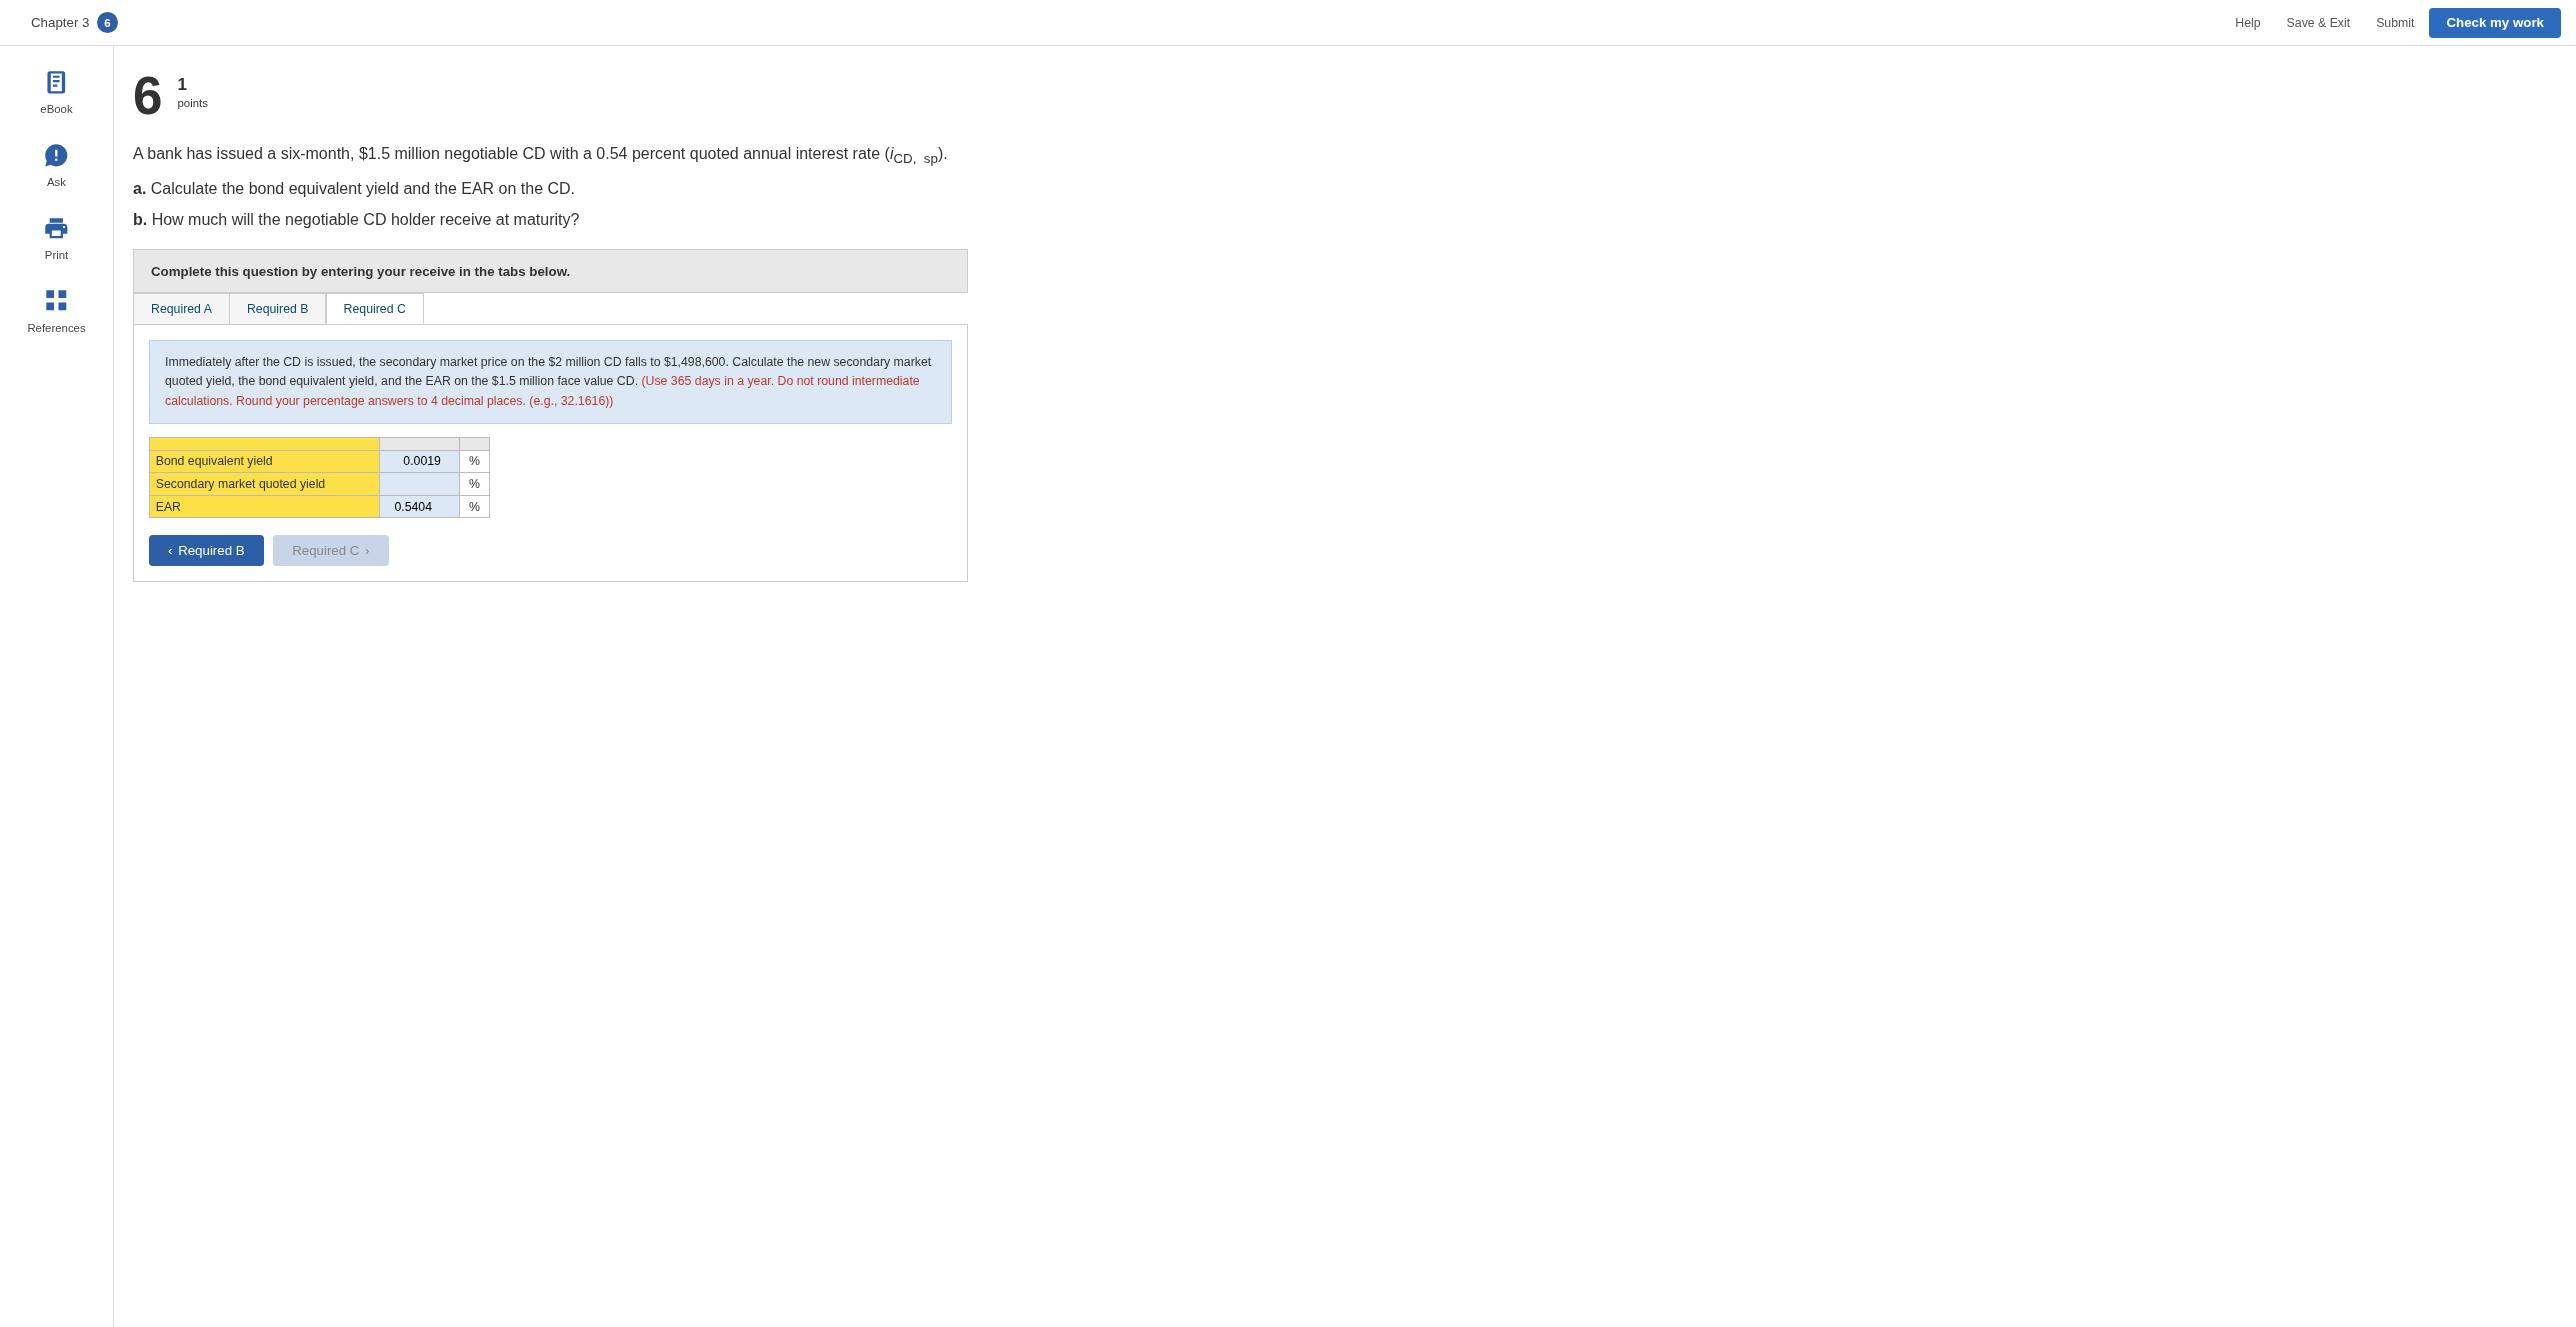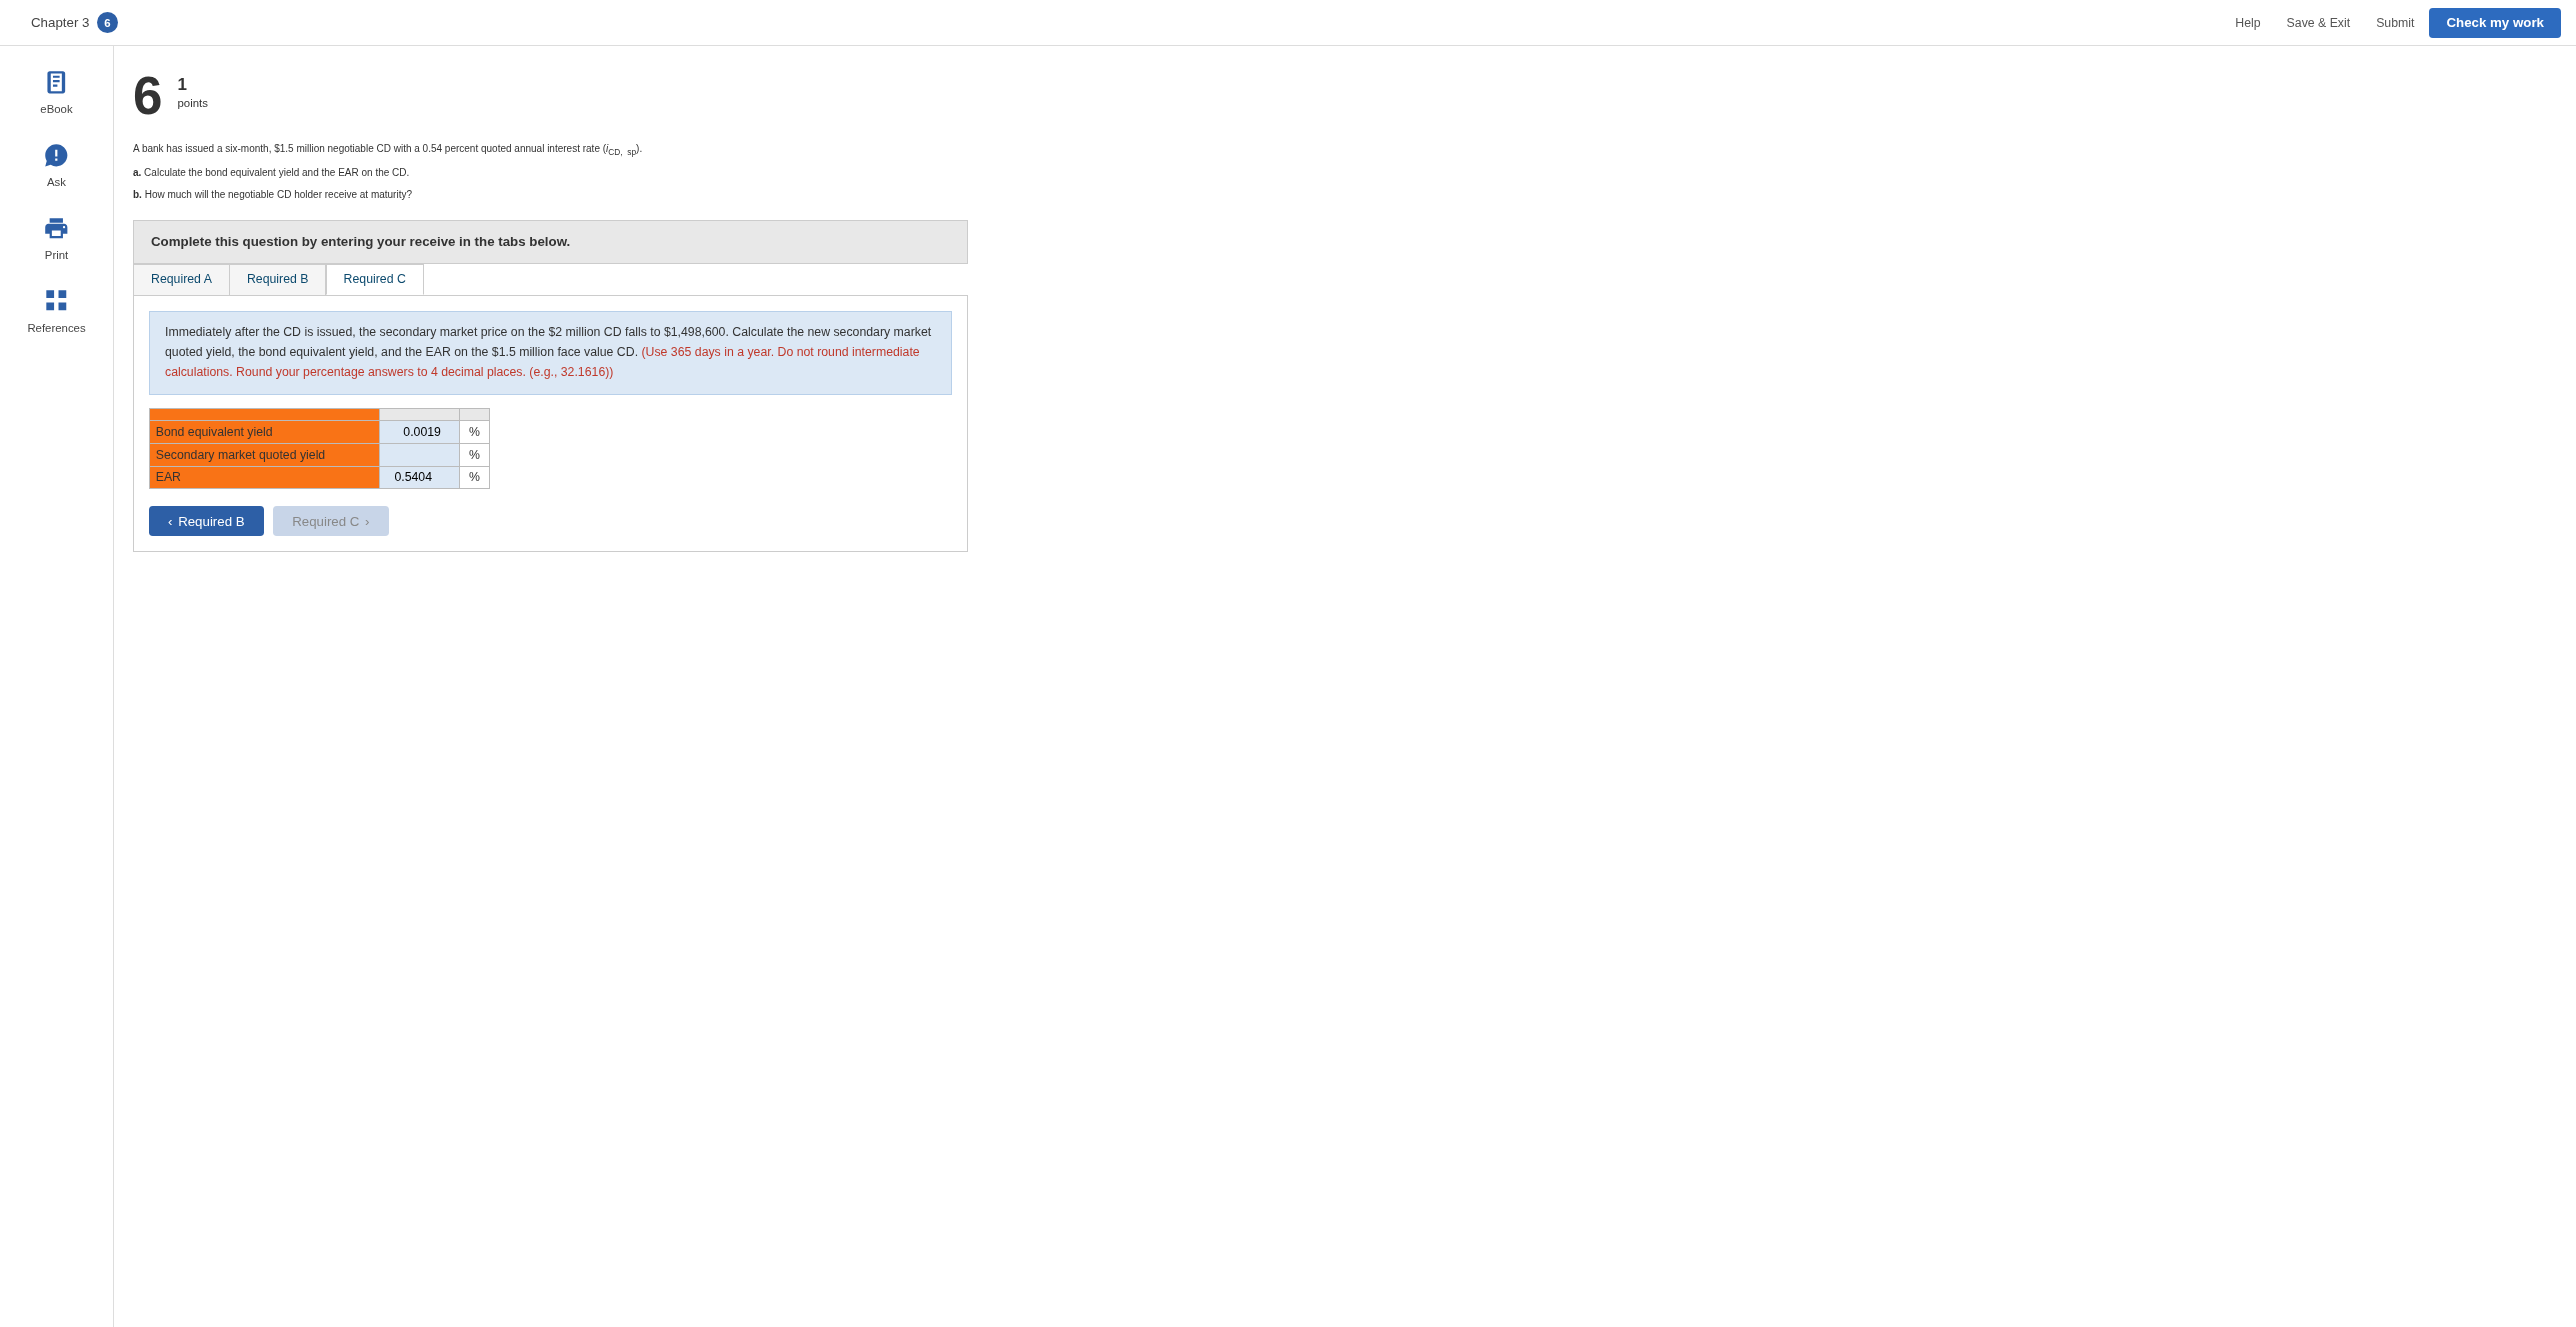--- a/index.html
+++ b/index.html
@@ -77,21 +77,21 @@
       align-items: flex-start;
       gap: 15px;
       margin-bottom: 15px;
     }
     .points-number {
       font-size: 17px;
       font-weight: bold;
       display: block;
     }
     .question-body {
-      font-size: 10px;
+      font-size: 16px;
       line-height: 1.6;
       max-width: 816px;
     }
     .question-body p {
       margin-bottom: 5.7px;
     }
     .instruction-box {
       background: #e8e8e8;
       border: 0.9px solid #ccc;
       padding: 13.3px 17px;
@@ -151,21 +151,21 @@
       padding: 5.7px 9.5px;
       font-size: 12.3px;
     }
     .answer-table td {
       border: 0.9px solid #bbb;
       padding: 3.8px 5.7px;
       font-size: 12.3px;
     }
     .answer-table .label-cell {
       width: 218px;
-      background: #f97316;
+      background: #fde047;
     }
     .answer-table .value-cell {
       width: 76px;
       background: #dce8f5;
       text-align: right;
       padding-right: 18px;
     }
     .answer-table .unit-cell {
       width: 28.5px;
       background: #fff;

